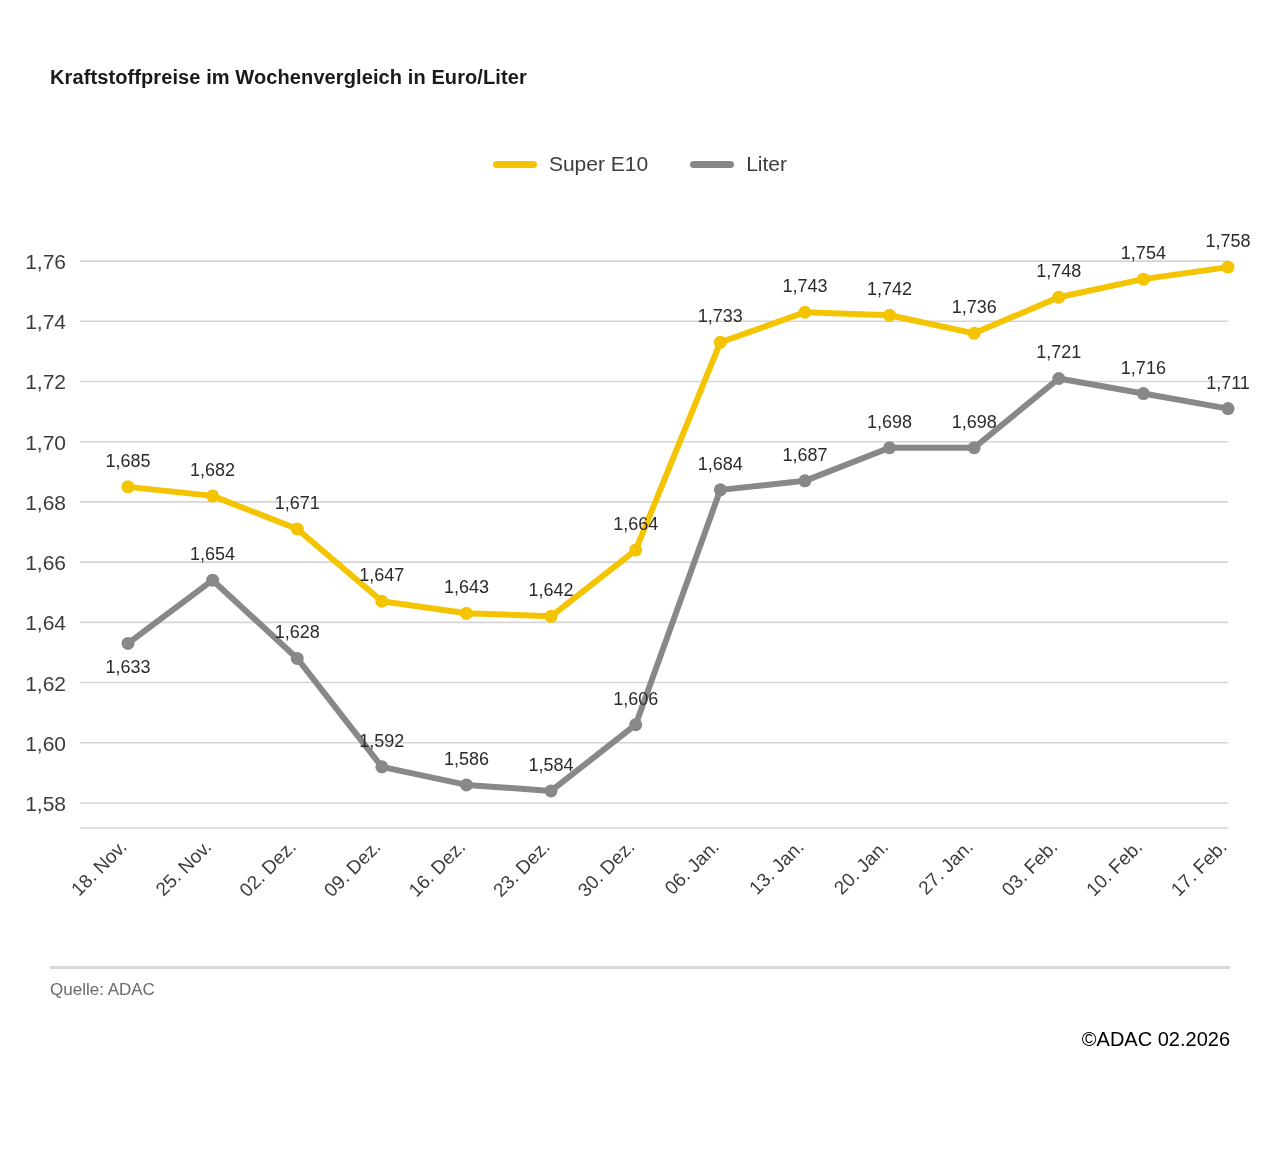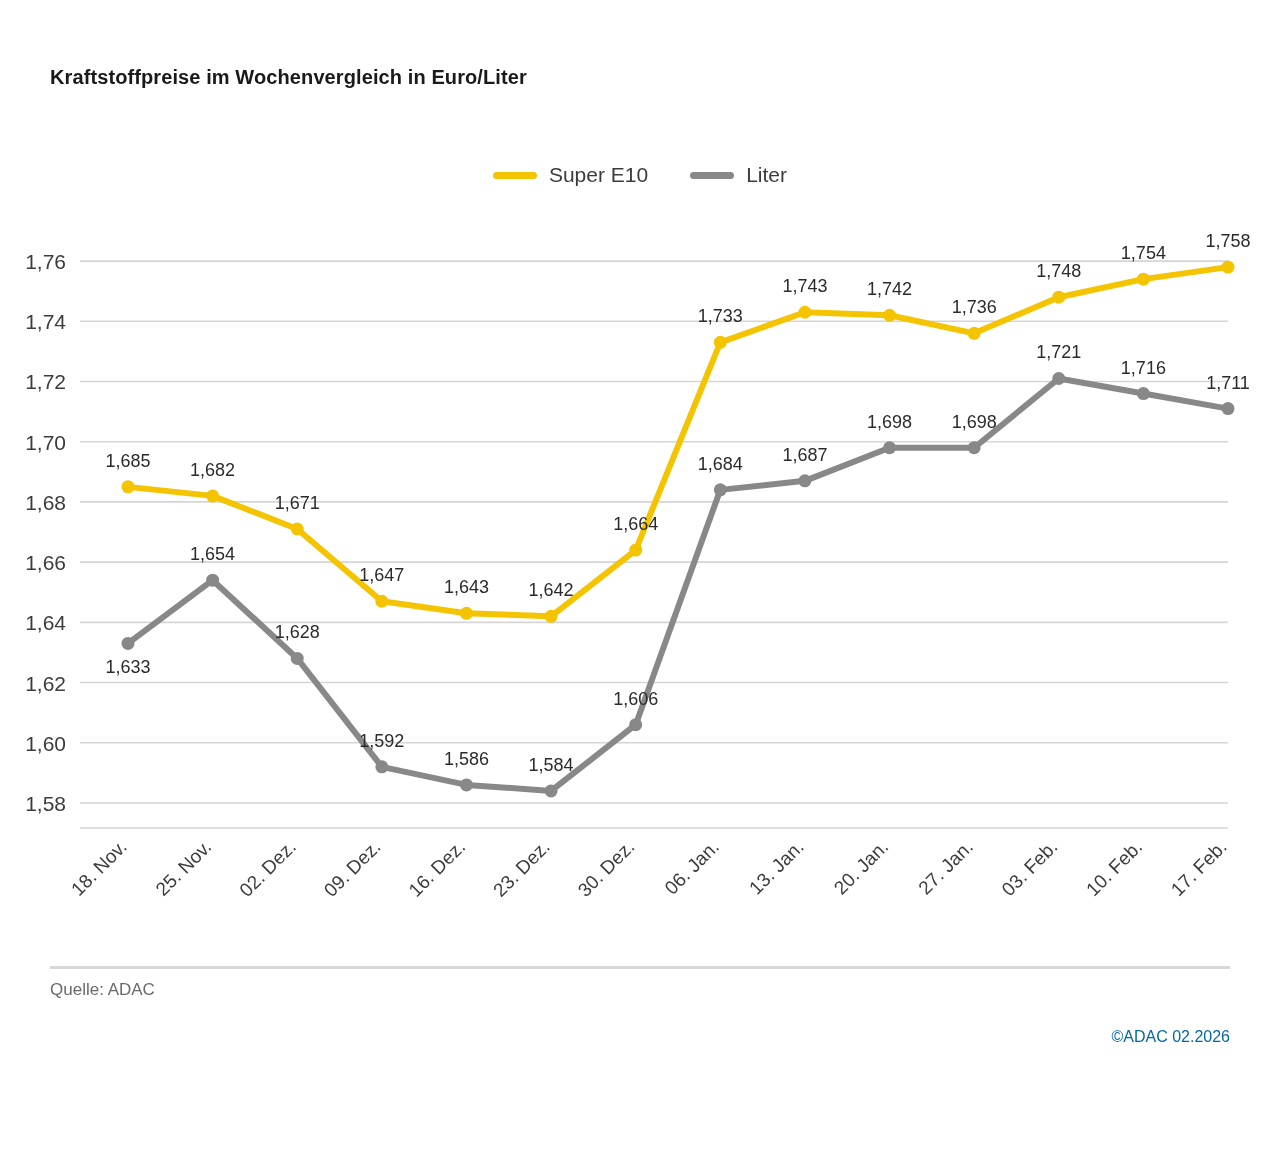--- a/index.html
+++ b/index.html
@@ -32,21 +32,20 @@
   }
   .legend {
     position: absolute;
     left: 0;
     top: 152px;
     width: 1280px;
     display: flex;
     justify-content: center;
     align-items: center;
     gap: 42px;
-    margin-top: 11px;
   }
   .legend-entry {
     display: flex;
     align-items: center;
     gap: 12px;
   }
   .legend-swatch {
     display: block;
     width: 44px;
     height: 7px;
@@ -100,22 +99,22 @@
     position: absolute;
     left: 50px;
     top: 980px;
     font-size: 17px;
     color: #6a6a6a;
   }
   .copyright {
     position: absolute;
     right: 50px;
     top: 1028px;
-    font-size: 16px;
-    color: #0369a1;
+    font-size: 20px;
+    color: #000000;
     text-align: right;
   }
 </style>
 </head>
 <body>
 
 <div class="page">
 
   <div class="chart-title">Kraftstoffpreise im Wochenvergleich in Euro/Liter</div>
 

